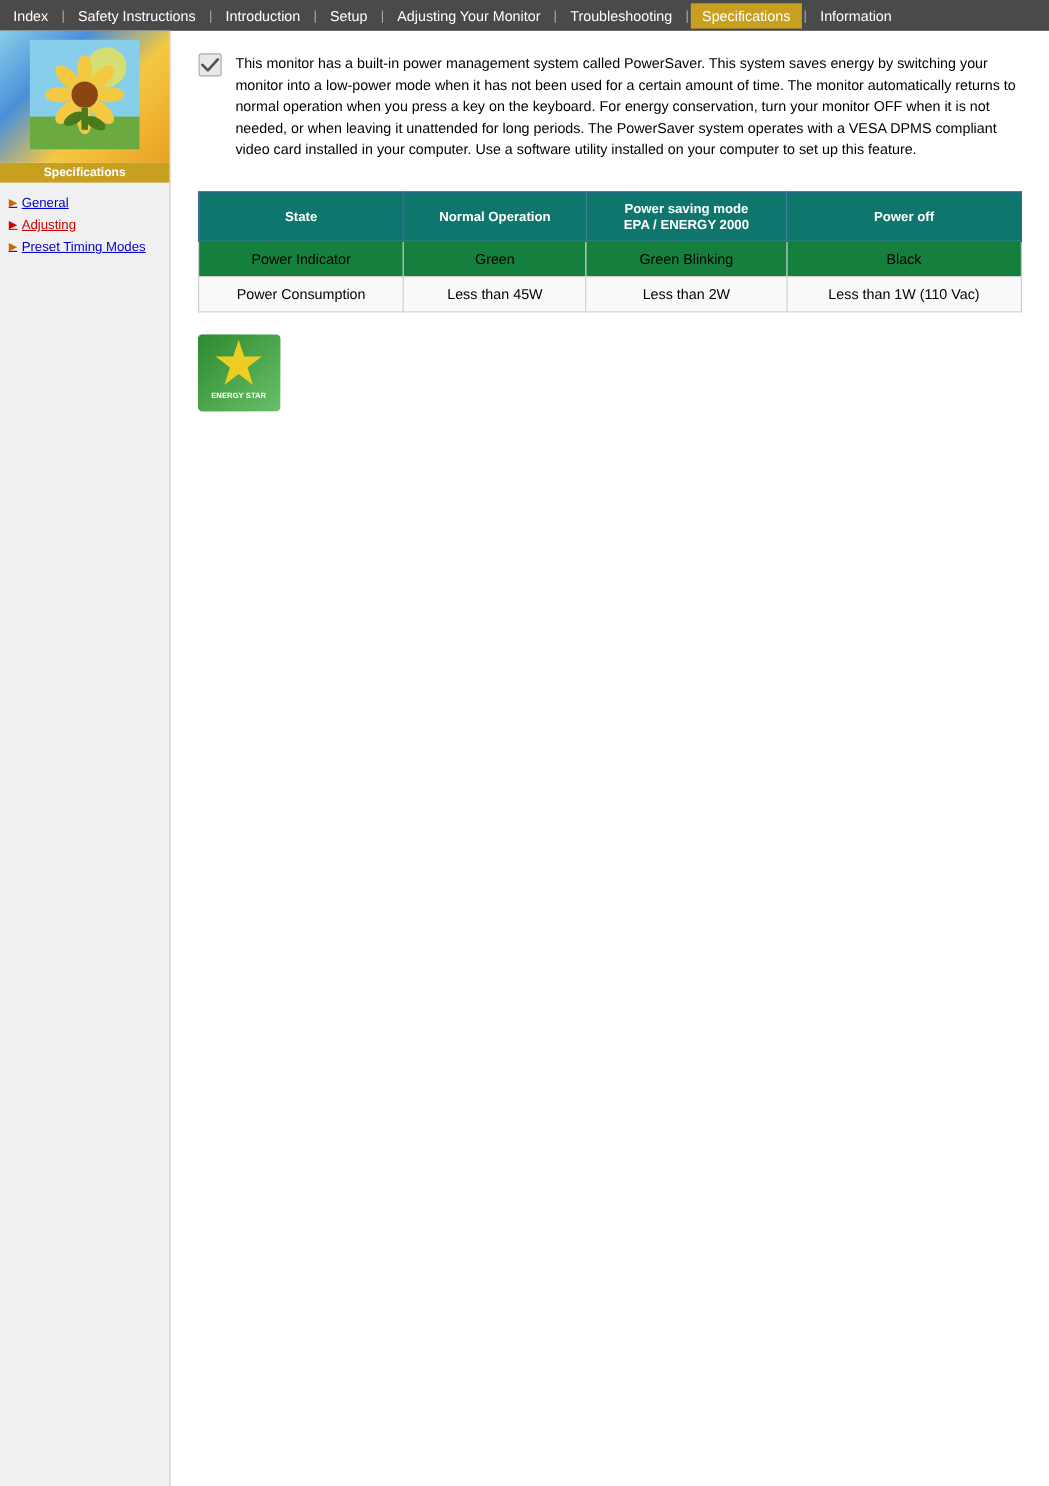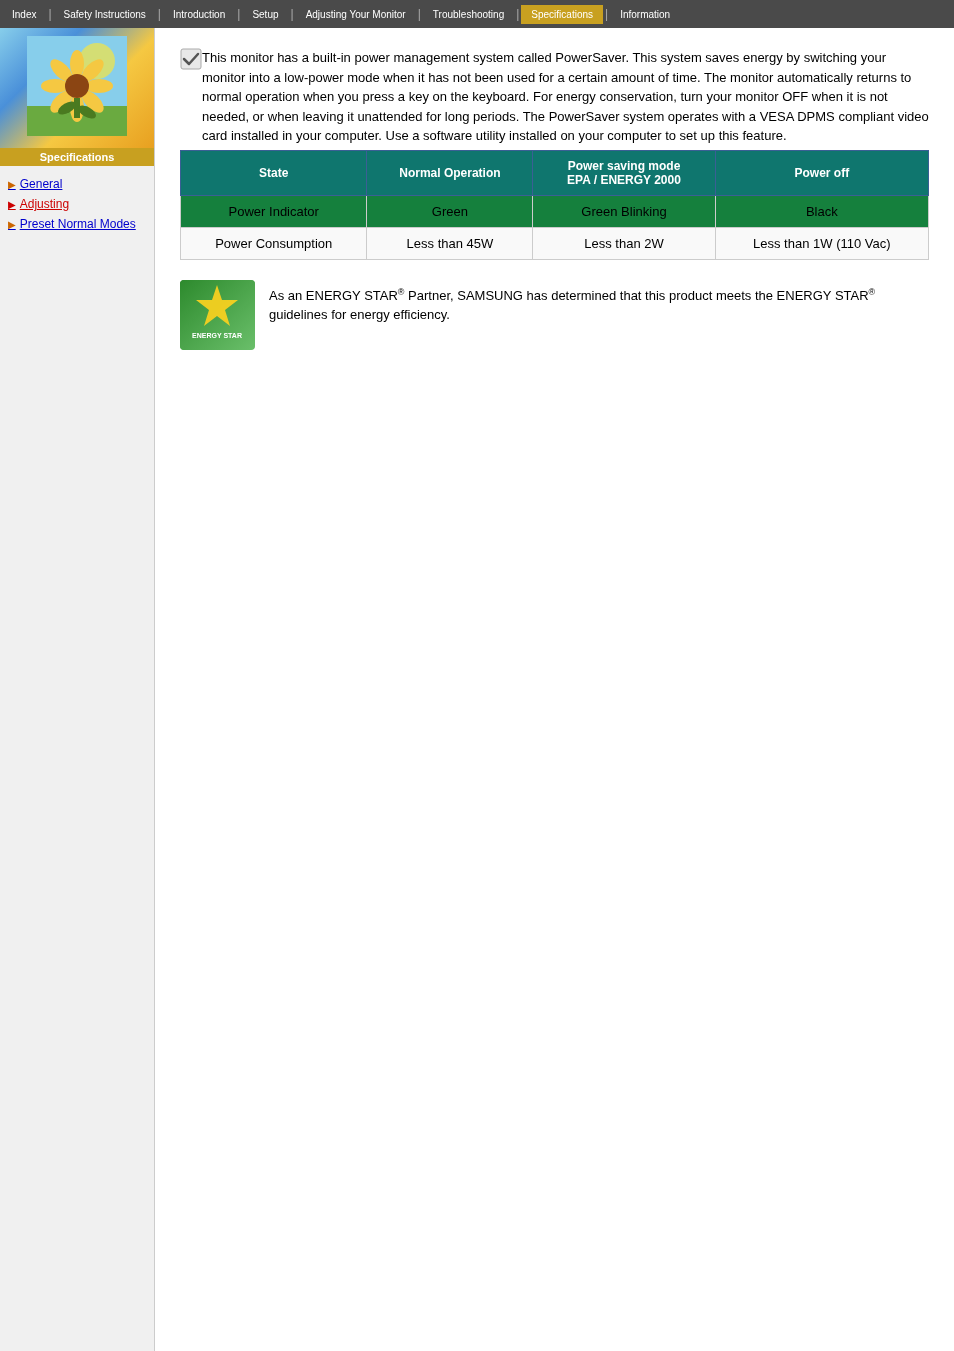--- a/index.html
+++ b/index.html
@@ -15,21 +15,21 @@
     
     .nav-bar {
       background: #4a4a4a;
       display: flex;
       align-items: center;
       height: 28px;
       padding: 0 2px;
     }
     .nav-item {
       color: #fff;
-      font-size: 10px;
+      font-size: 13px;
       padding: 4px 10px;
       white-space: nowrap;
       cursor: pointer;
       text-decoration: none;
     }
     .nav-item.active {
       background: #c8a020;
       color: #fff;
     }
     .nav-separator {
@@ -104,21 +104,22 @@
     
     .content-area {
       flex: 1;
       padding: 20px 25px;
       overflow: auto;
     }
 
     
     .intro-section {
       display: flex;
-      margin-bottom: 4px;
+      gap: 12px;
+      margin-bottom: 28px;
       justify-content: flex-end;
     }
     .intro-text {
       font-size: 13px;
       line-height: 1.5;
       color: #000;
     }
 
     
     .power-table {
@@ -249,21 +250,21 @@
       <div class="sidebar-menu-item">
         <span class="arrow-icon">▶</span>
         <span>General</span>
       </div>
       <div class="sidebar-menu-item active">
         <span class="arrow-icon" style="color:#cc0000;">▶</span>
         <span>Adjusting</span>
       </div>
       <div class="sidebar-menu-item">
         <span class="arrow-icon">▶</span>
-        <span>Preset Normal Modes</span>
+        <span>Preset Timing Modes</span>
       </div>
     </nav>
   </aside>
 
   <main class="content-area">
 
     <div class="intro-section">
       <div class="check-icon">
         <svg width="22" height="22" viewBox="0 0 22 22">
           <rect x="1" y="1" width="20" height="20" rx="2" fill="#e8e8e8" stroke="#aaa" stroke-width="1"></rect>
@@ -312,20 +313,17 @@
             </defs>
             <rect width="75" height="70" rx="3" fill="url(#greenGrad)"></rect>
 
             <polygon points="37,5 42,20 58,20 45,30 50,46 37,36 24,46 29,30 16,20 32,20" fill="#f5d020" opacity="0.95"></polygon>
 
             <text x="37" y="58" font-size="7" fill="#fff" font-weight="bold" text-anchor="middle" font-family="Arial">ENERGY STAR</text>
           </svg>
         </div>
       </div>
       <div class="energy-text">
-        <p style="margin-top:6px;">
-          <span>As an ENERGY STAR</span><sup>®</sup><span> Partner, SAMSUNG has determined that this product meets the ENERGY STAR</span><sup>®</sup><span> guidelines for energy efficiency.</span>
-        </p>
       </div>
     </div>
 
   </main>
 </div>
 
 </body></html>

